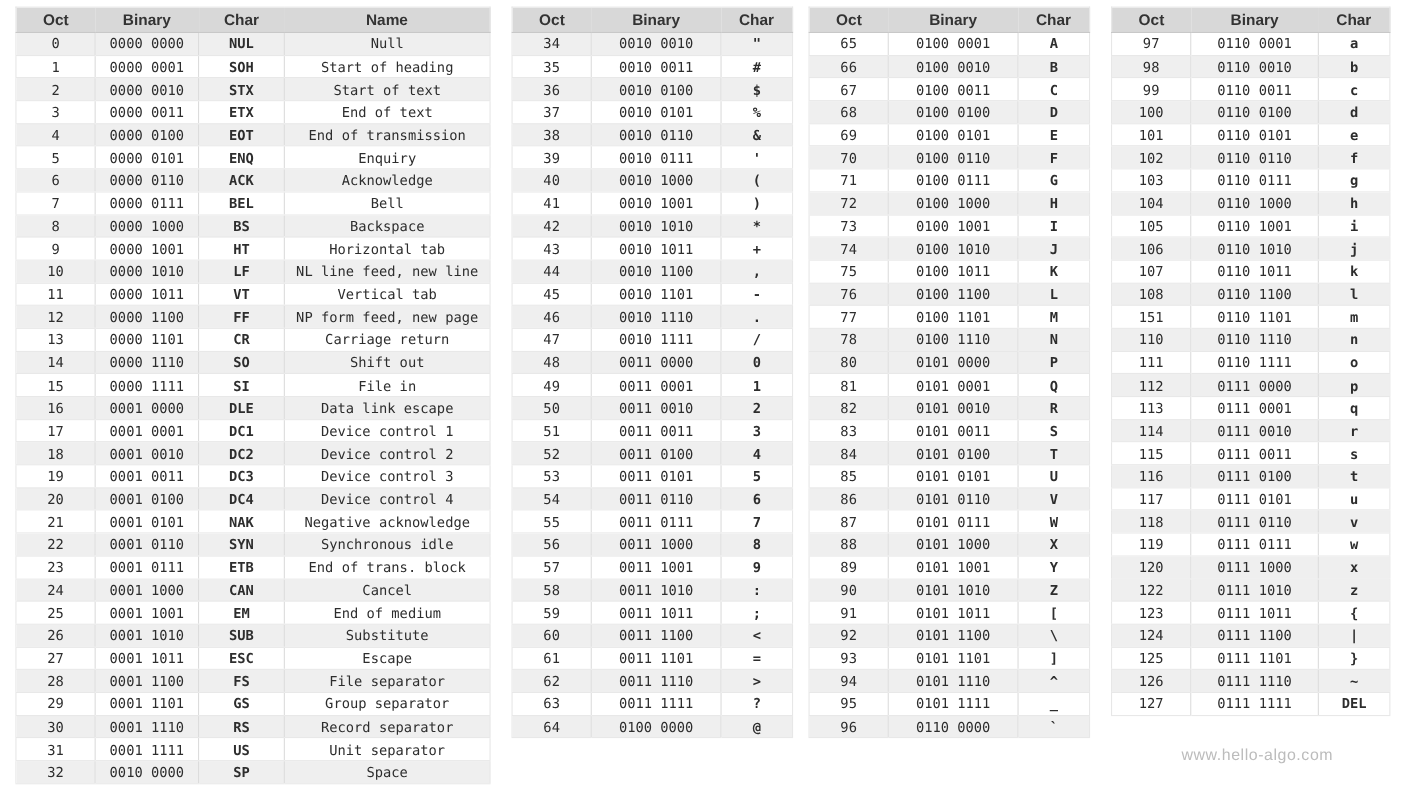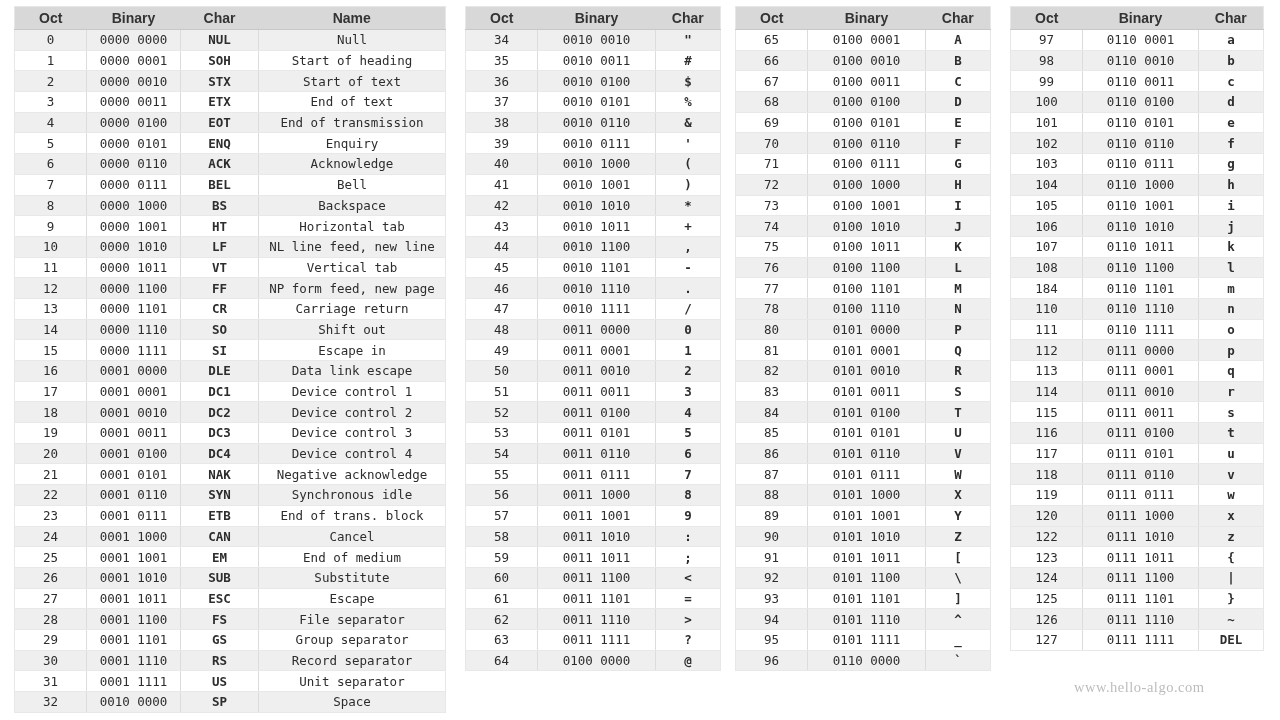--- a/index.html
+++ b/index.html
@@ -65,21 +65,21 @@
     font-family: "Liberation Sans", sans-serif;
     font-size: 13.5px;
     text-align: left;
     padding-left: 10px;
     color: #222222;
   }
   .watermark {
     position: absolute;
     left: 1074px;
     top: 679px;
-    font-family: Liberation Serif, serif;
+    font-family: Liberation Sans, sans-serif;
     font-size: 14.5px;
     color: #bcbcbc;
     letter-spacing: 0.5px;
     white-space: nowrap;
   }
 </style>
 </head>
 <body>
 
 <div class="canvas">
@@ -187,21 +187,21 @@
         <tr class="stripe">
           <td class="col-oct">14</td>
           <td class="col-binary">0000 1110</td>
           <td class="col-char">SO</td>
           <td class="col-name">Shift out</td>
         </tr>
         <tr>
           <td class="col-oct">15</td>
           <td class="col-binary">0000 1111</td>
           <td class="col-char">SI</td>
-          <td class="col-name">Escape in</td>
+          <td class="col-name">File in</td>
         </tr>
         <tr class="stripe">
           <td class="col-oct">16</td>
           <td class="col-binary">0001 0000</td>
           <td class="col-char">DLE</td>
           <td class="col-name">Data link escape</td>
         </tr>
         <tr>
           <td class="col-oct">17</td>
           <td class="col-binary">0001 0001</td>
@@ -713,21 +713,21 @@
           <td class="col-oct">107</td>
           <td class="col-binary">0110 1011</td>
           <td class="col-char">k</td>
         </tr>
         <tr class="stripe">
           <td class="col-oct">108</td>
           <td class="col-binary">0110 1100</td>
           <td class="col-char">l</td>
         </tr>
         <tr>
-          <td class="col-oct">184</td>
+          <td class="col-oct">151</td>
           <td class="col-binary">0110 1101</td>
           <td class="col-char">m</td>
         </tr>
         <tr class="stripe">
           <td class="col-oct">110</td>
           <td class="col-binary">0110 1110</td>
           <td class="col-char">n</td>
         </tr>
         <tr>
           <td class="col-oct">111</td>

